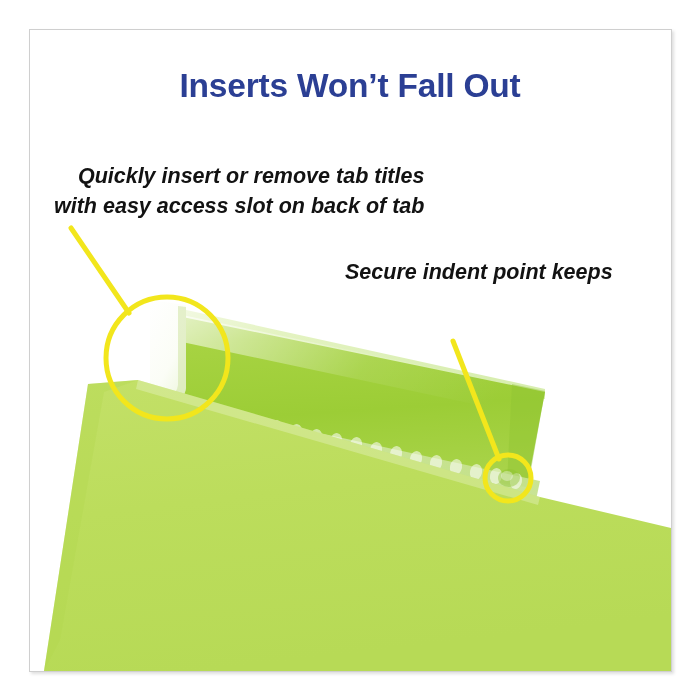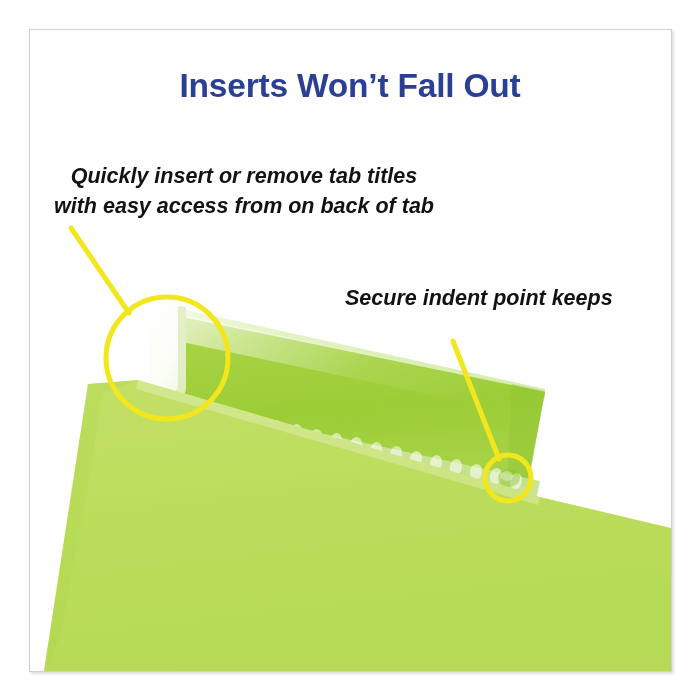--- a/index.html
+++ b/index.html
@@ -44,22 +44,22 @@
   }
   .callout {
     position: absolute;
     font-size: 21.5px;
     font-weight: bold;
     font-style: italic;
     color: #121212;
     line-height: 1.38;
     white-space: nowrap;
   }
-  #callout-left  { left: 54px; top: 162px; text-align: center; }
-  #callout-right { left: 345px; top: 284px; text-align: left; }
+  #callout-left  { left: 54px; top: 162px; text-align: right; }
+  #callout-right { left: 345px; top: 258px; text-align: left; }
 
   
   #artwork {
     position: absolute;
     left: 0;
     top: 0;
     width: 700px;
     height: 700px;
     pointer-events: none;
   }
@@ -195,20 +195,20 @@
         <circle cx="508" cy="478" r="23" stroke-width="5"></circle>
       </g>
 
     </g>
   </svg>
 
   <div id="headline">Inserts Won’t Fall Out</div>
 
   <div id="callout-left" class="callout">
     <div>Quickly insert or remove tab titles</div>
-    <div>with easy access from on back of tab</div>
+    <div>with easy access slot on back of tab</div>
   </div>
 
   <div id="callout-right" class="callout">
     <div>Secure indent point keeps</div>
   </div>
 
 </div>
 
 </body></html>

